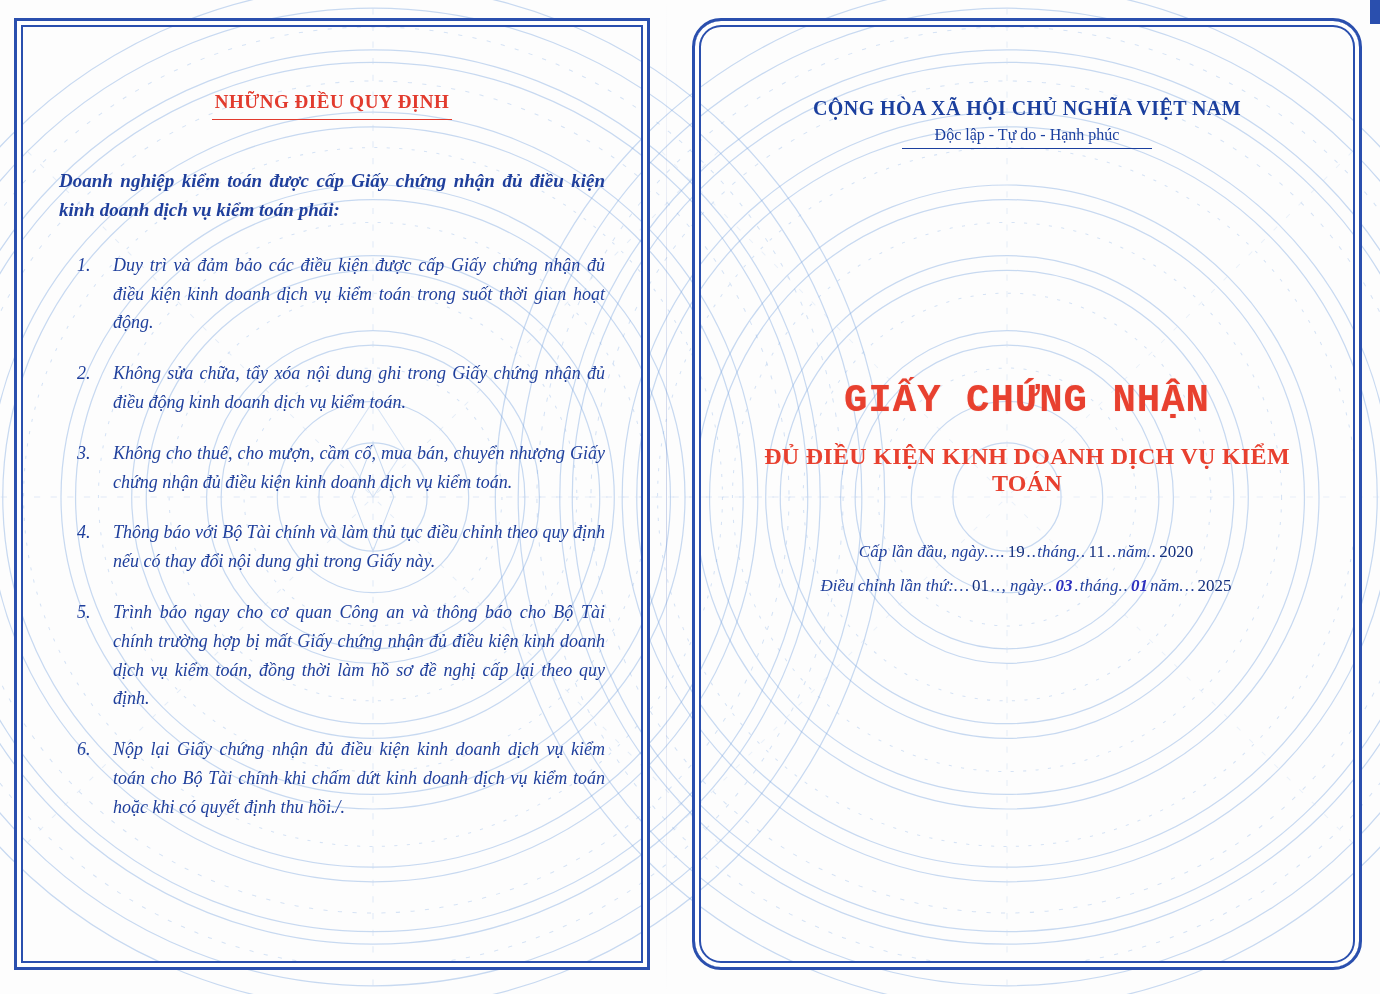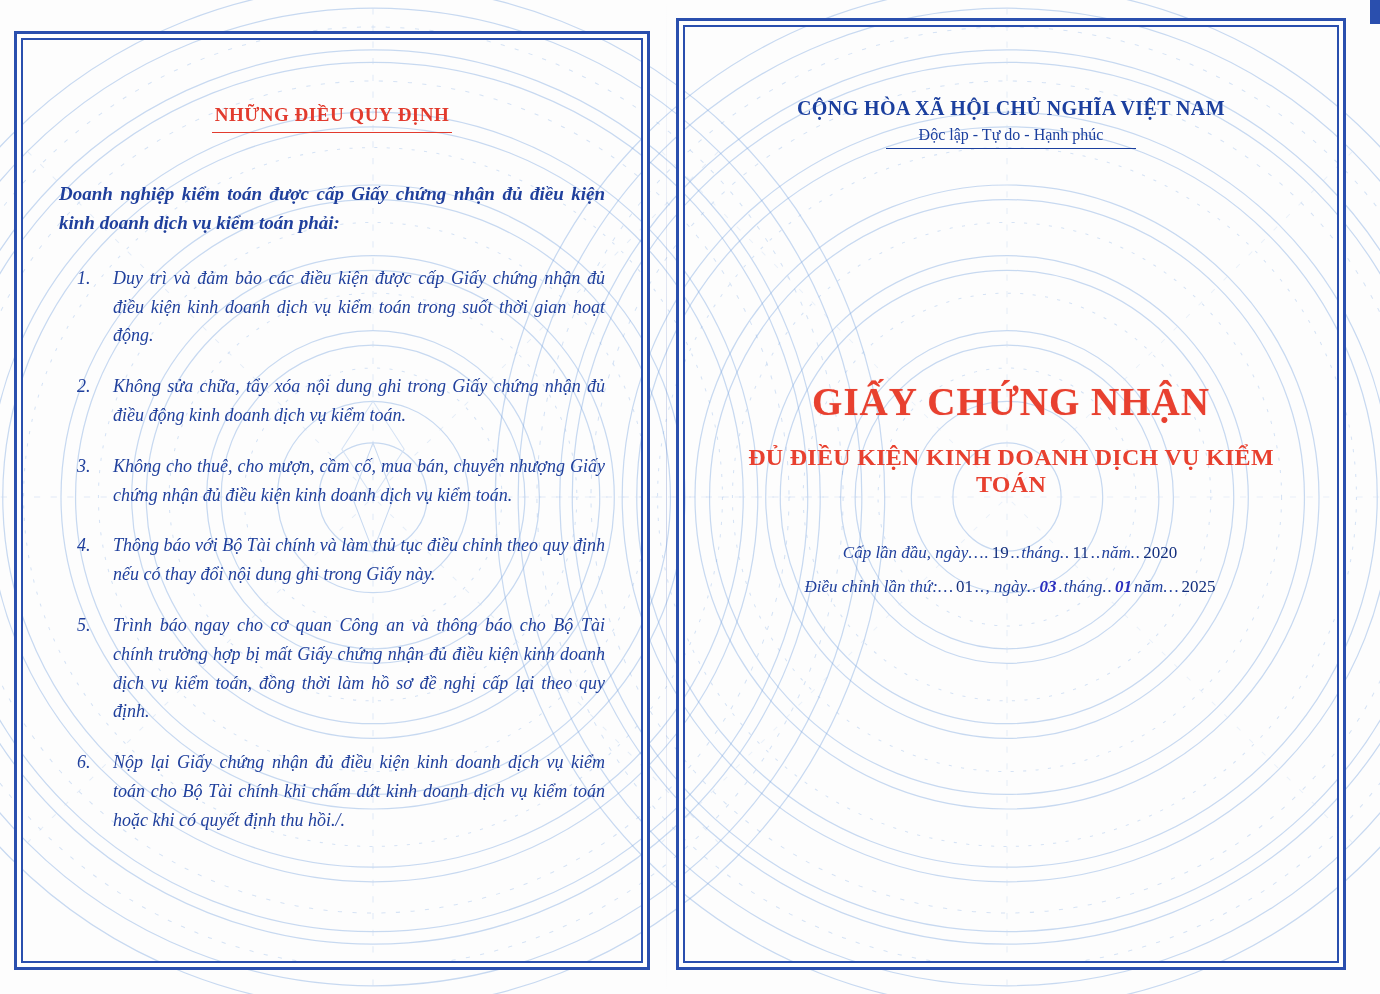--- a/index.html
+++ b/index.html
@@ -45,25 +45,25 @@
     position: absolute;
     top: 18px;
     bottom: 24px;
     border: 3px solid #2a4fae;
     box-shadow: 0 0 0 4px #ffffff inset, 0 0 0 6px #2a4fae inset;
     background: transparent;
   }
   .page-left {
     left: 14px;
     width: 630px;
-    margin-top: 13px;
   }
   .page-right {
-    left: 676px;
+    left: 692px;
     width: 664px;
+    border-radius: 29px;
   }
 
   .page-inner {
     position: absolute;
     inset: 0;
     padding: 34px 42px;
     box-sizing: border-box;
   }
 
   
@@ -146,20 +146,21 @@
   .cert-title-block {
     text-align: center;
     margin-top: 230px;
   }
   .cert-title {
     color: #e8402f;
     font-weight: bold;
     font-size: 39px;
     letter-spacing: 1px;
     text-shadow: 0 0 1px rgba(232,64,47,.4);
+    font-family: Liberation Mono, monospace;
   }
   .cert-subtitle {
     color: #e8402f;
     font-weight: bold;
     font-size: 24px;
     margin-top: 20px;
     letter-spacing: 0.3px;
   }
 
   .issue-lines {

